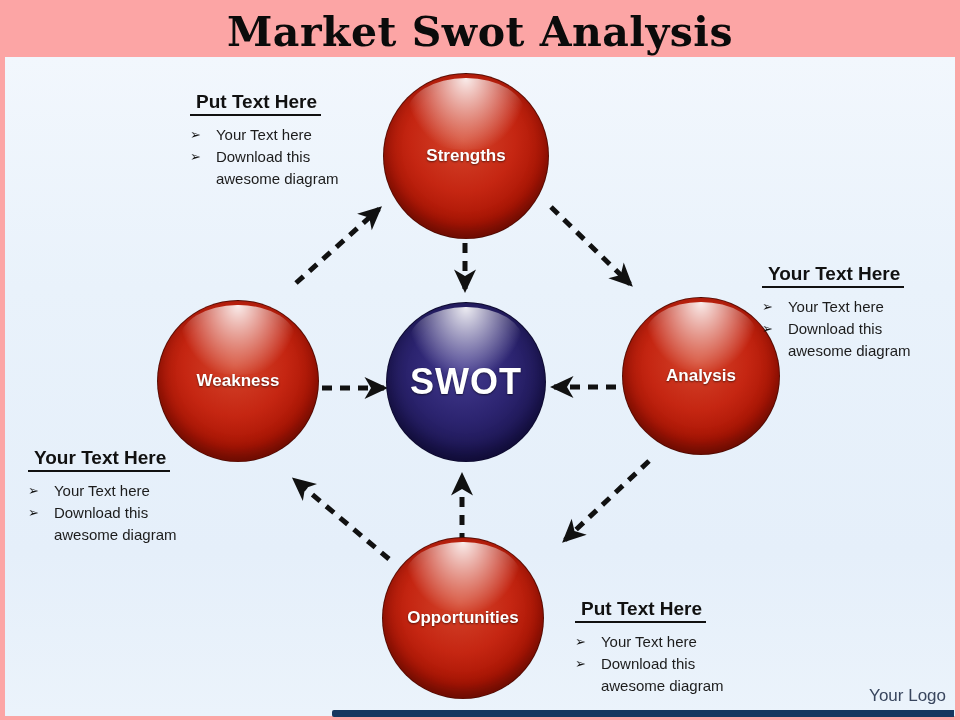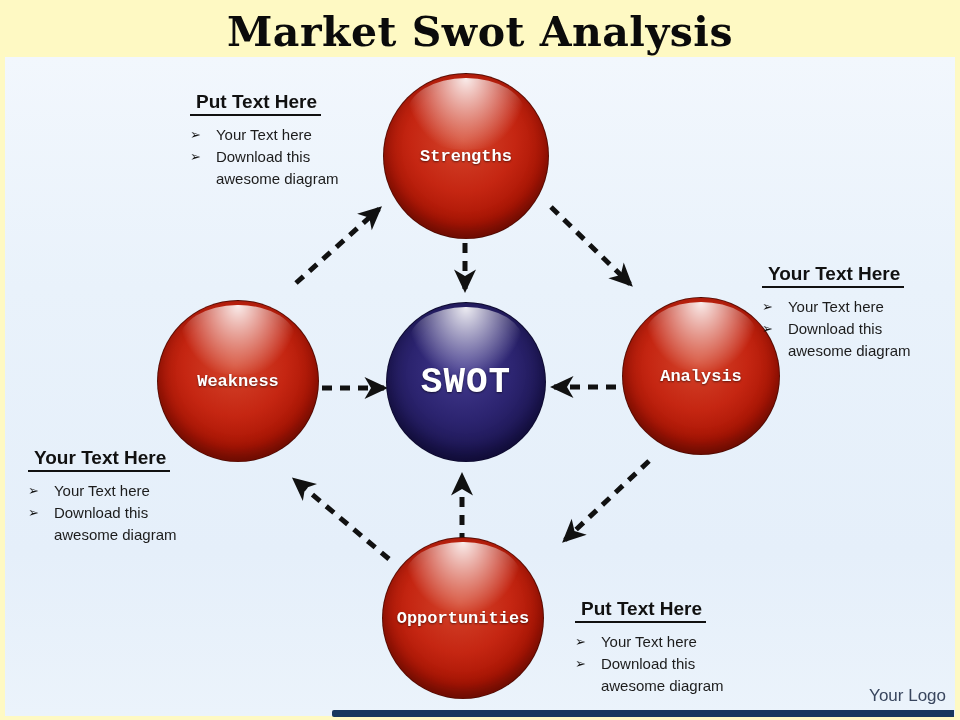--- a/index.html
+++ b/index.html
@@ -1,18 +1,18 @@
 <!DOCTYPE html>
 <html><head>
 <meta charset="utf-8">
 <style>
   html,body { margin:0; padding:0; background:#ffffff; }
   .slide {
     position:relative; width:960px; height:720px; overflow:hidden;
-    background:#fef9c3; font-family:"Liberation Sans", sans-serif;
+    background:#fca5a5; font-family:"Liberation Sans", sans-serif;
   }
   .bg {
     position:absolute; left:5px; right:5px; top:57px; bottom:4px;
     background:linear-gradient(180deg,#f2f7fd 0%, #e9f2fb 35%, #e5effa 75%, #ebf3fb 100%);
   }
   .title {
     position:absolute; left:0; top:8px; width:100%; text-align:center;
     font-family:"DejaVu Serif", serif; font-weight:bold; font-size:41px;
     color:#0b0b0b; letter-spacing:0.5px;
   }
@@ -32,21 +32,21 @@
     border:1px solid rgba(35,5,0,0.6);
     box-shadow:inset 0 -8px 16px rgba(50,5,0,0.45);
   }
   .ball-navy {
     background:radial-gradient(circle at 48% 42%, #433a8f 0%, #2c2470 42%, #1b1550 72%, #0e0b33 96%);
     border:1px solid rgba(10,8,40,0.85);
     box-shadow:inset 0 -8px 16px rgba(5,3,30,0.5);
   }
   .ball-label {
     position:relative; z-index:2; color:#ffffff; font-weight:bold; font-size:17px;
-    text-shadow:0 1px 2px rgba(0,0,0,0.55); white-space:nowrap;font-family:Liberation Mono, monospace;
+    text-shadow:0 1px 2px rgba(0,0,0,0.55); white-space:nowrap;
   }
   .swot-label { font-size:36px; letter-spacing:1px; }
   #ball-strengths     { left:383px; top:73px;  width:164px; height:164px; }
   #ball-swot          { left:386px; top:302px; width:158px; height:158px; }
   #ball-weakness      { left:622px; top:297px; width:156px; height:156px; }
   #ball-threats       { left:157px; top:300px; width:160px; height:160px; }
   #ball-opportunities { left:382px; top:537px; width:160px; height:160px; }
   
   .callout { position:absolute; color:#171717; }
   .callout-heading {

